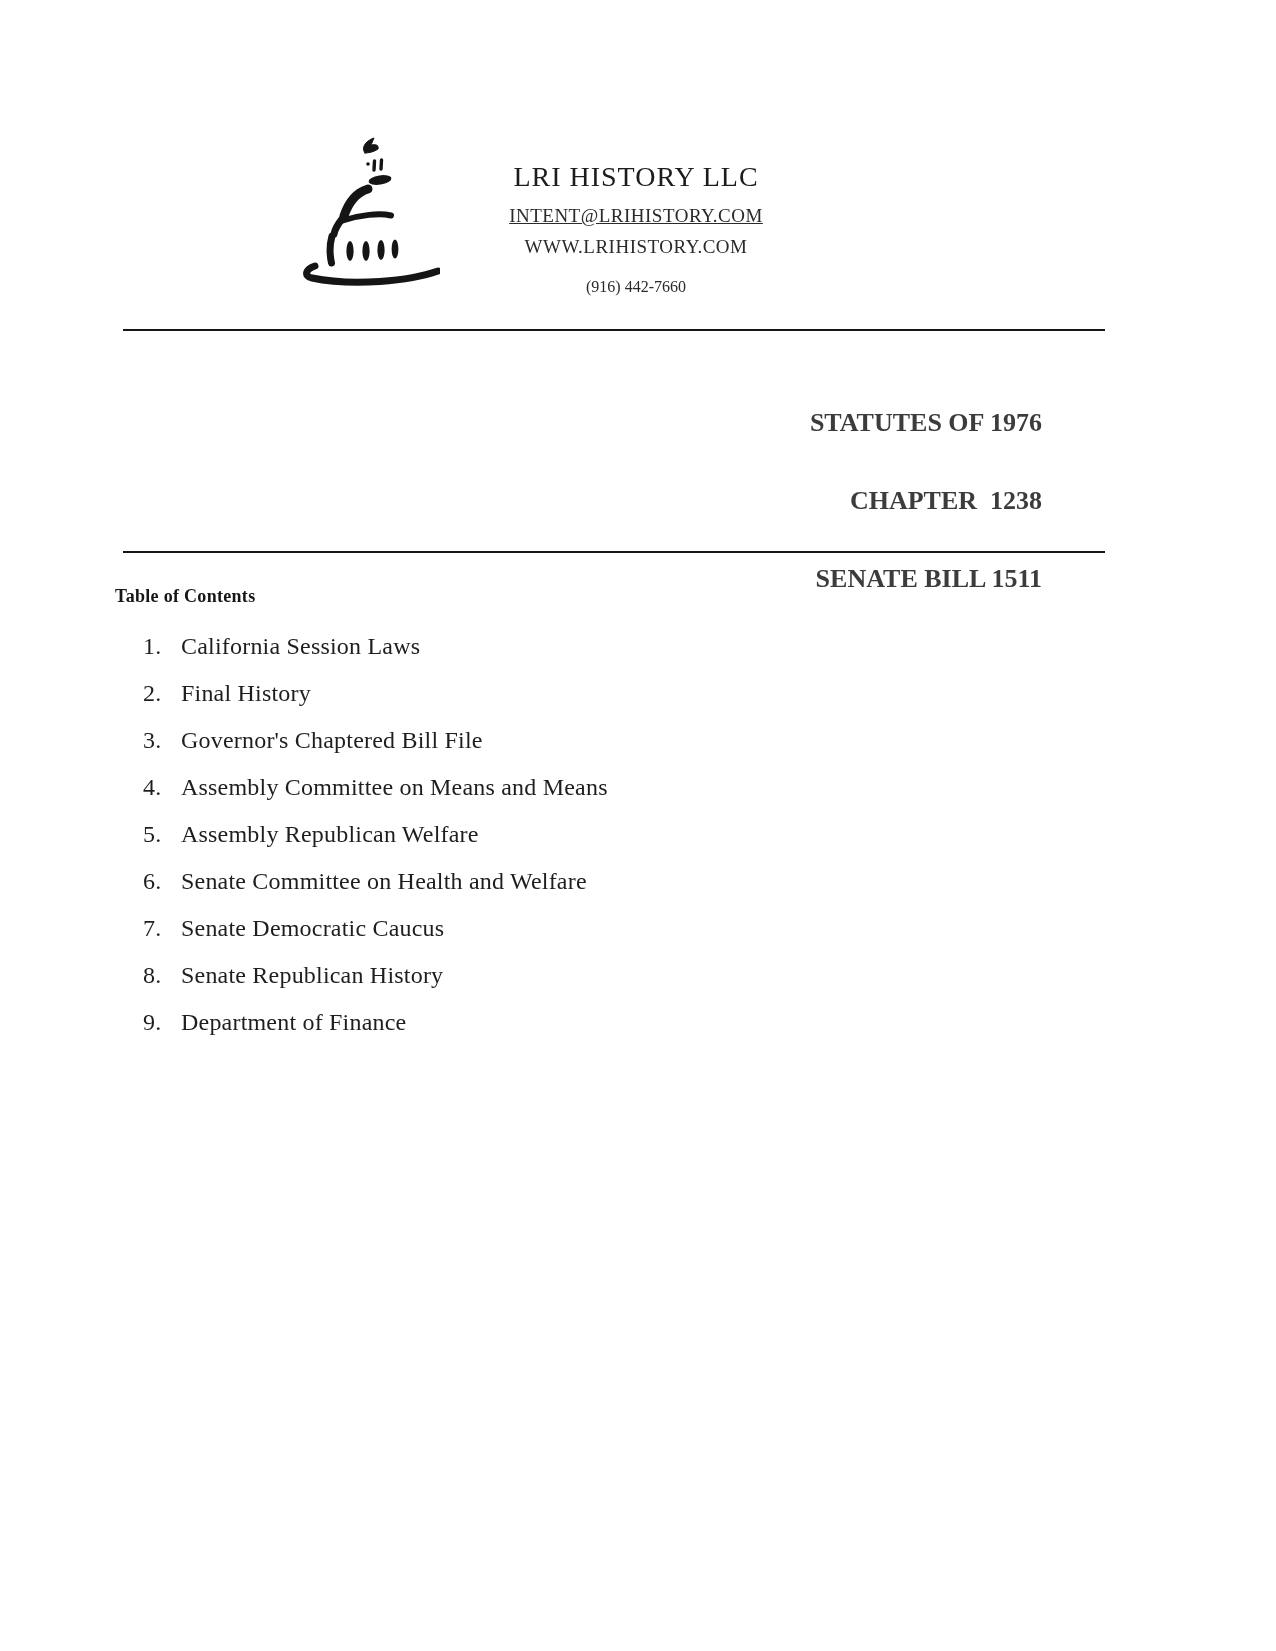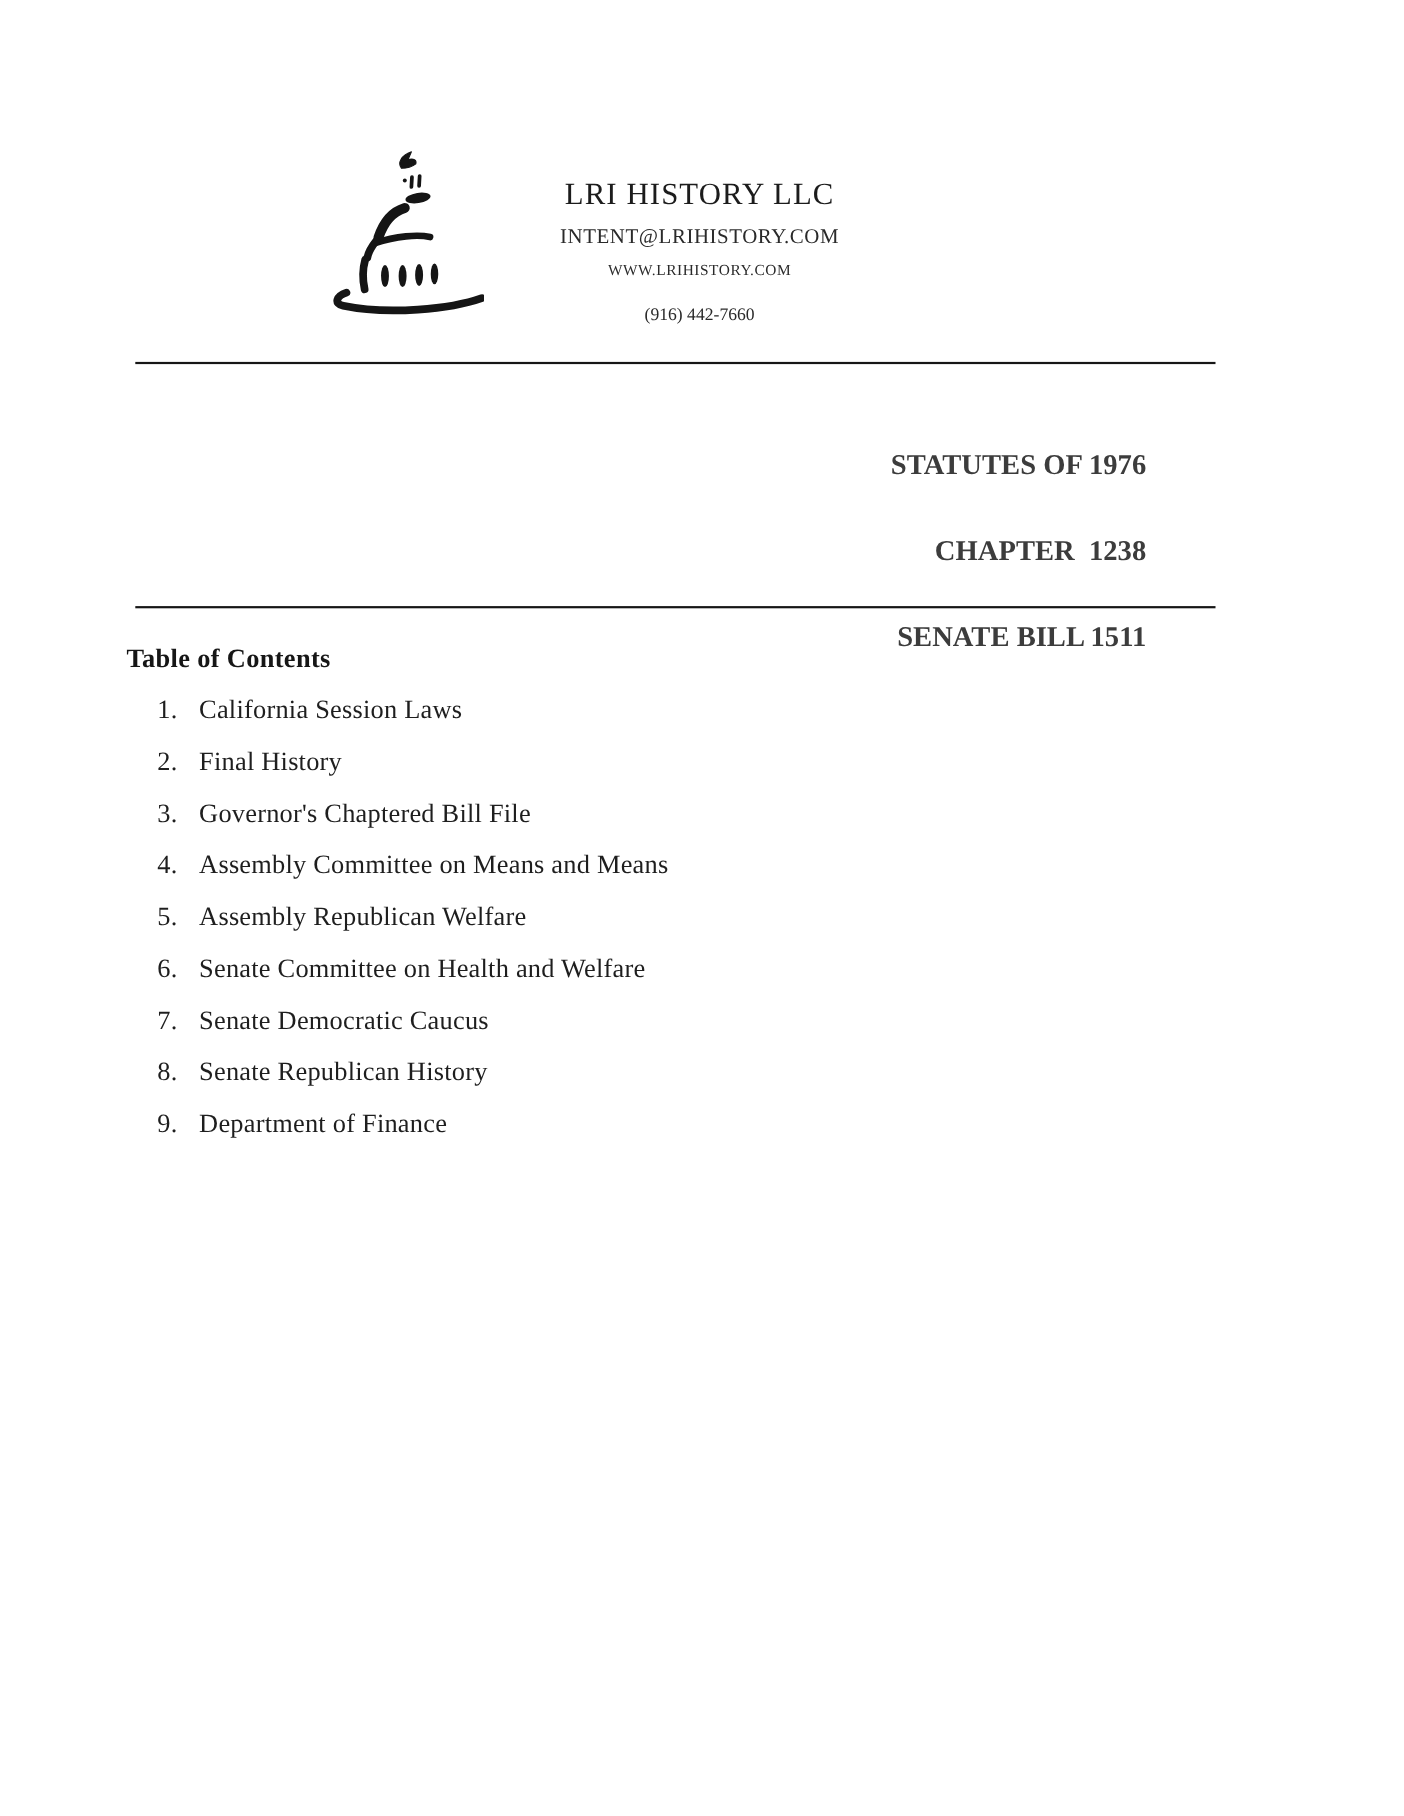--- a/index.html
+++ b/index.html
@@ -37,24 +37,25 @@
     line-height: 34px;
     white-space: pre;
   }
   .contact-email {
     margin-top: 10px;
     font-size: 19px;
     letter-spacing: 0.5px;
     color: #2a2a2a;
     line-height: 24px;
     white-space: pre;
+    text-decoration: underline;
   }
   .contact-web {
     margin-top: 7px;
-    font-size: 14px;
+    font-size: 19px;
     letter-spacing: 0.5px;
     color: #2a2a2a;
     line-height: 24px;
     white-space: pre;
   }
   .contact-phone {
     margin-top: 16px;
     font-size: 16px;
     color: #2a2a2a;
     line-height: 23px;
@@ -83,21 +84,21 @@
     font-size: 26px;
     line-height: 42px;
   }
   .ref-line { white-space: pre; margin-top: 36px; }
 
   
   .toc-title {
     position: absolute;
     left: 115px;
     top: 586px;
-    font-size: 24px;
+    font-size: 18px;
     font-weight: bold;
     color: #161616;
     letter-spacing: 0.3px;
   }
   .toc-list {
     position: absolute;
     left: 143px;
     top: 632px;
     list-style: none;
   }

